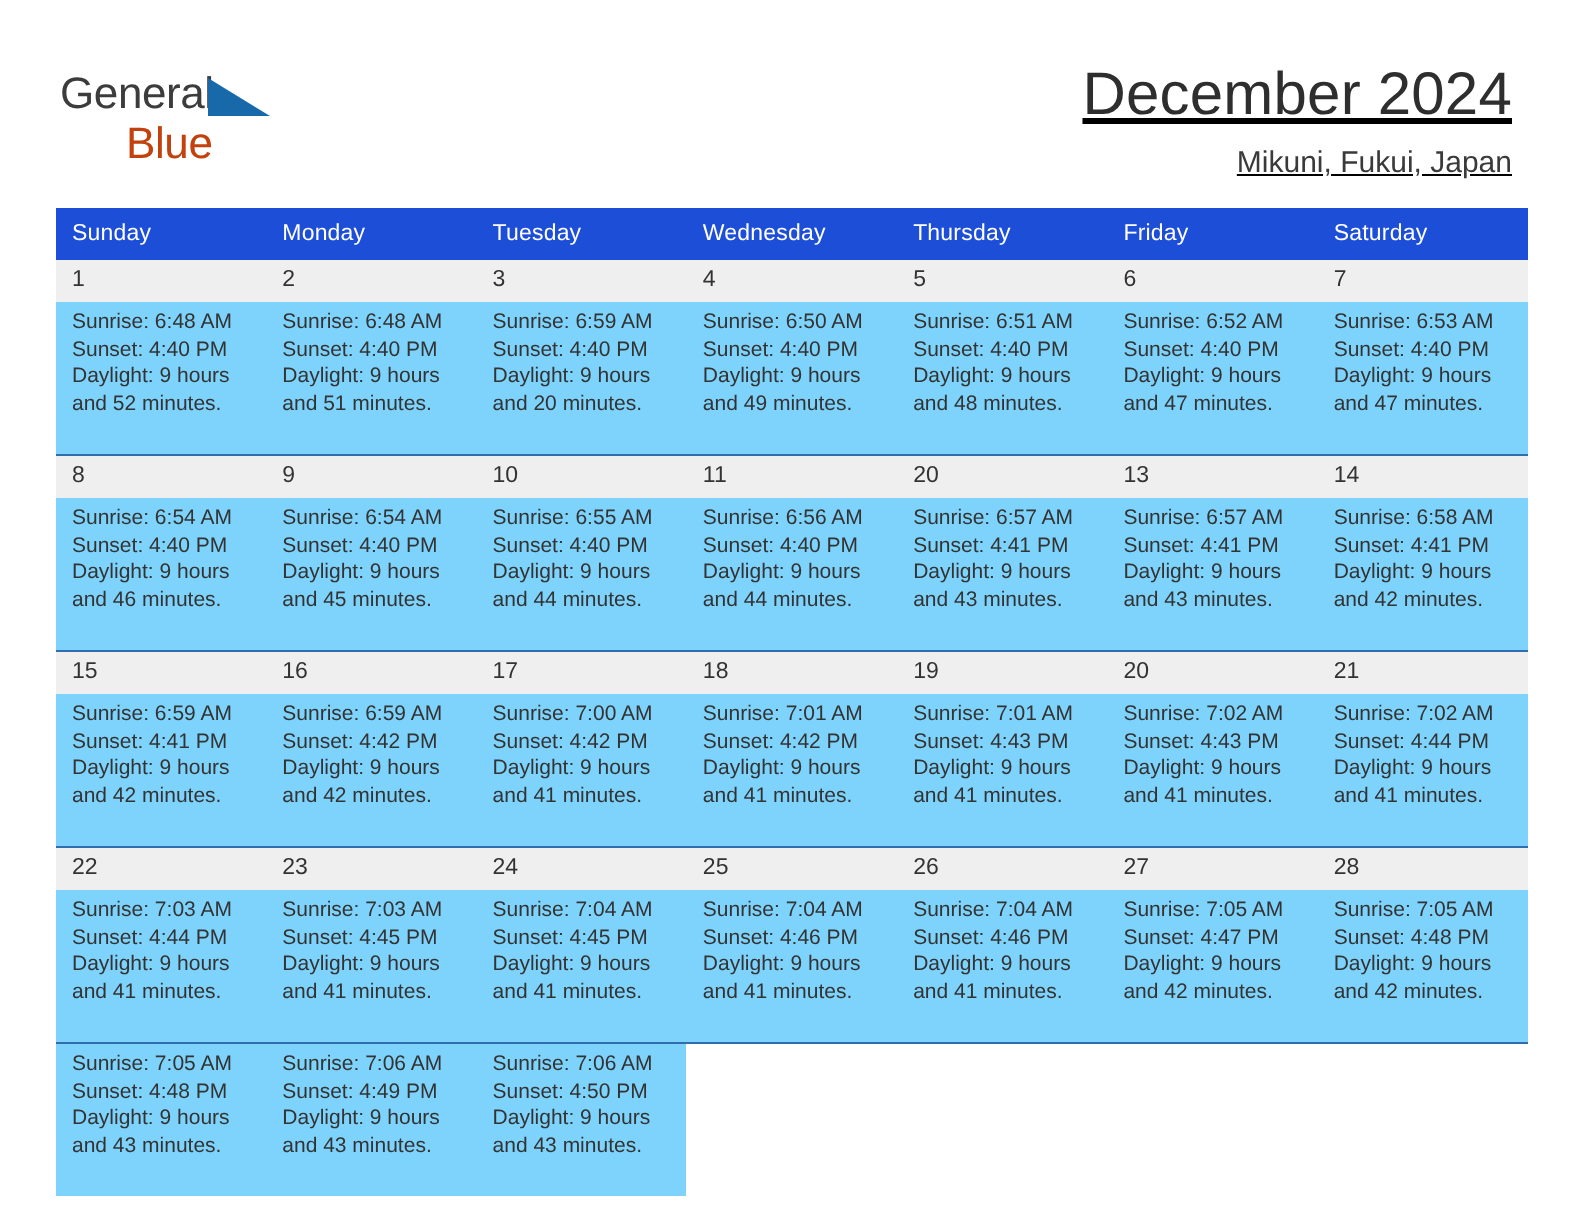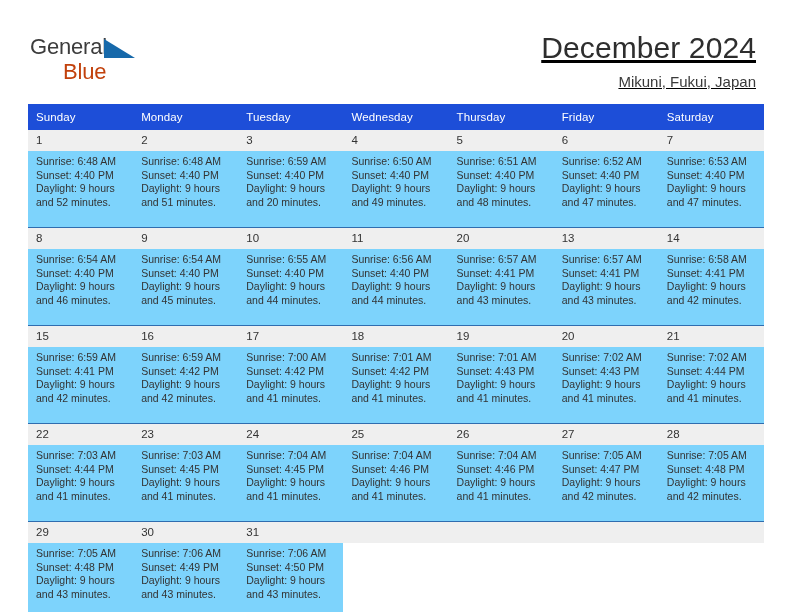--- a/index.html
+++ b/index.html
@@ -416,29 +416,20 @@
           <span class="line">Sunset: 4:48 PM</span>
           <span class="line">Daylight: 9 hours</span>
           <span class="line">and 42 minutes.</span>
         </td>
       </tr>
 
       <tr class="week-sep">
         <td colspan="7"></td>
       </tr>
 
-      <tr class="daynum-row">
-        <td>29</td>
-        <td>30</td>
-        <td>31</td>
-        <td></td>
-        <td></td>
-        <td></td>
-        <td></td>
-      </tr>
       <tr class="info-row">
         <td>
           <span class="line">Sunrise: 7:05 AM</span>
           <span class="line">Sunset: 4:48 PM</span>
           <span class="line">Daylight: 9 hours</span>
           <span class="line">and 43 minutes.</span>
         </td>
         <td>
           <span class="line">Sunrise: 7:06 AM</span>
           <span class="line">Sunset: 4:49 PM</span>

